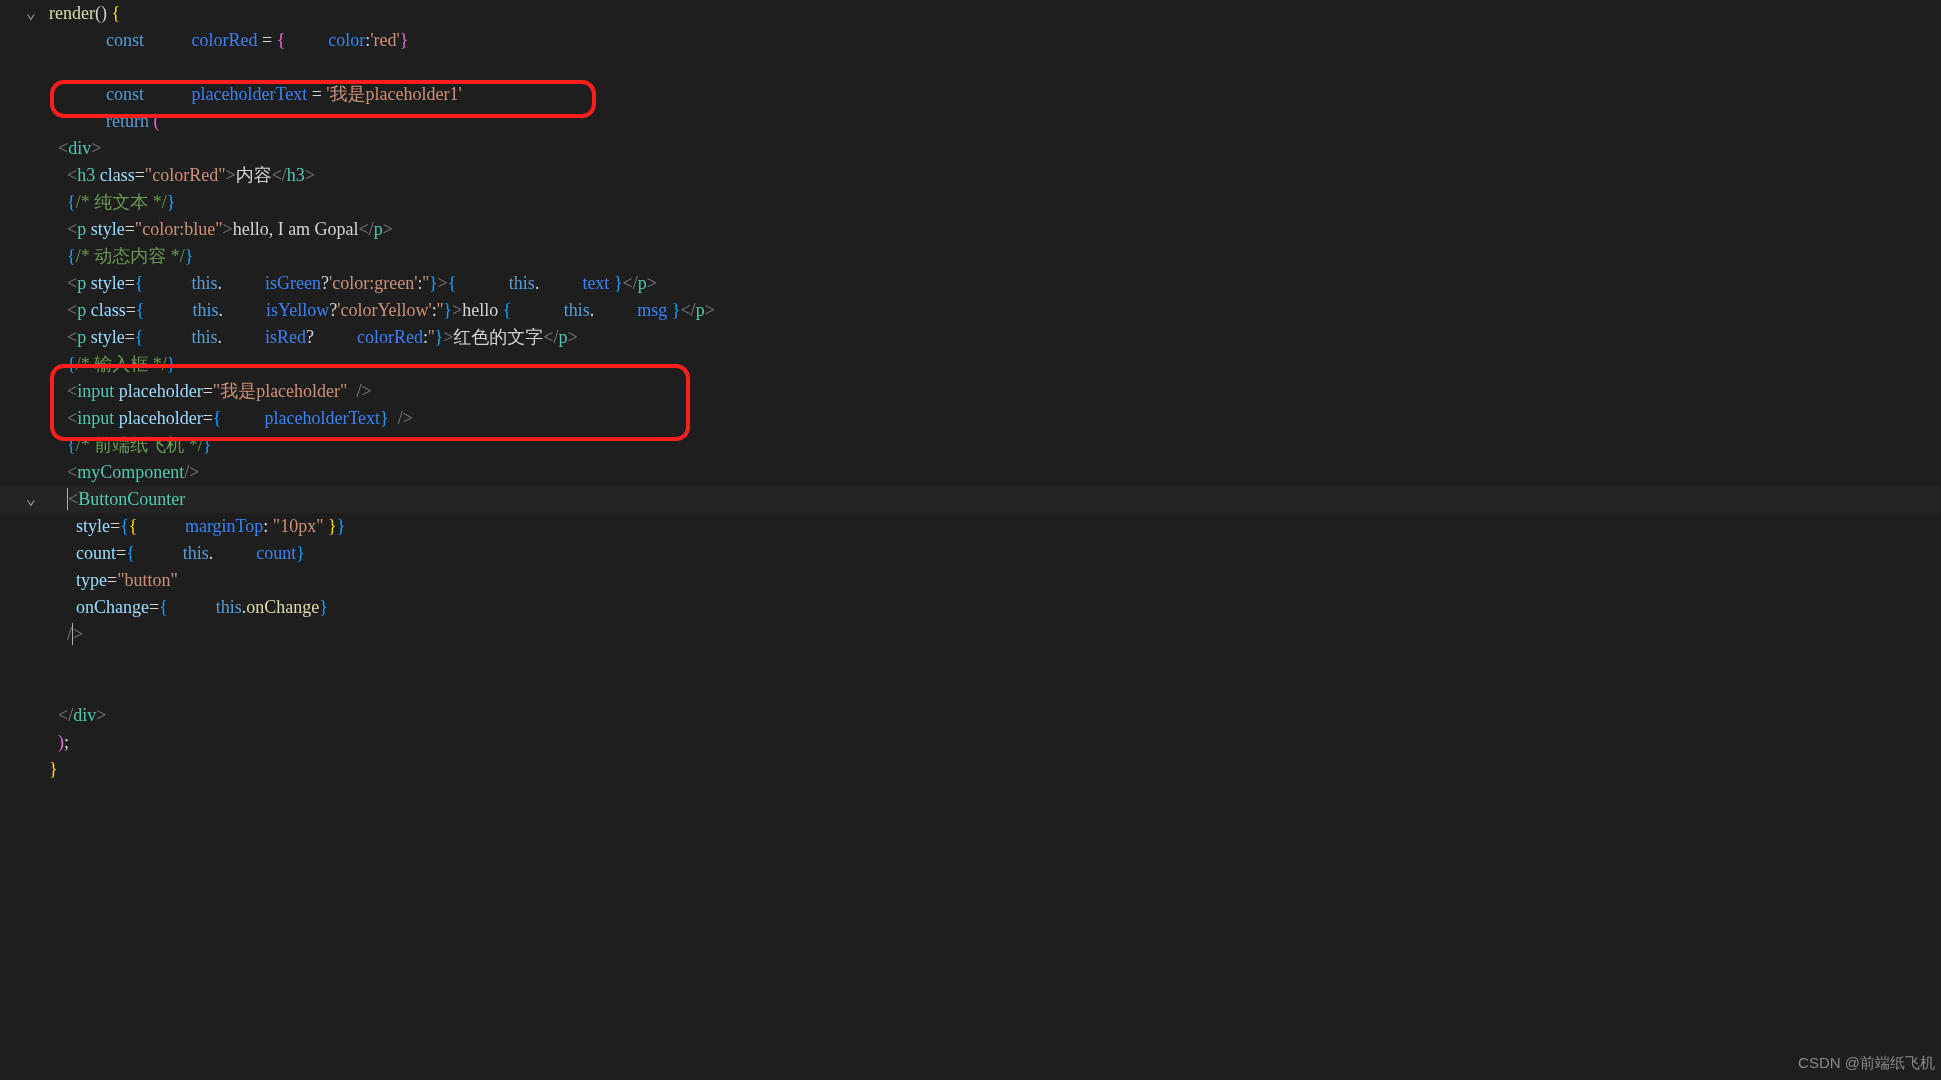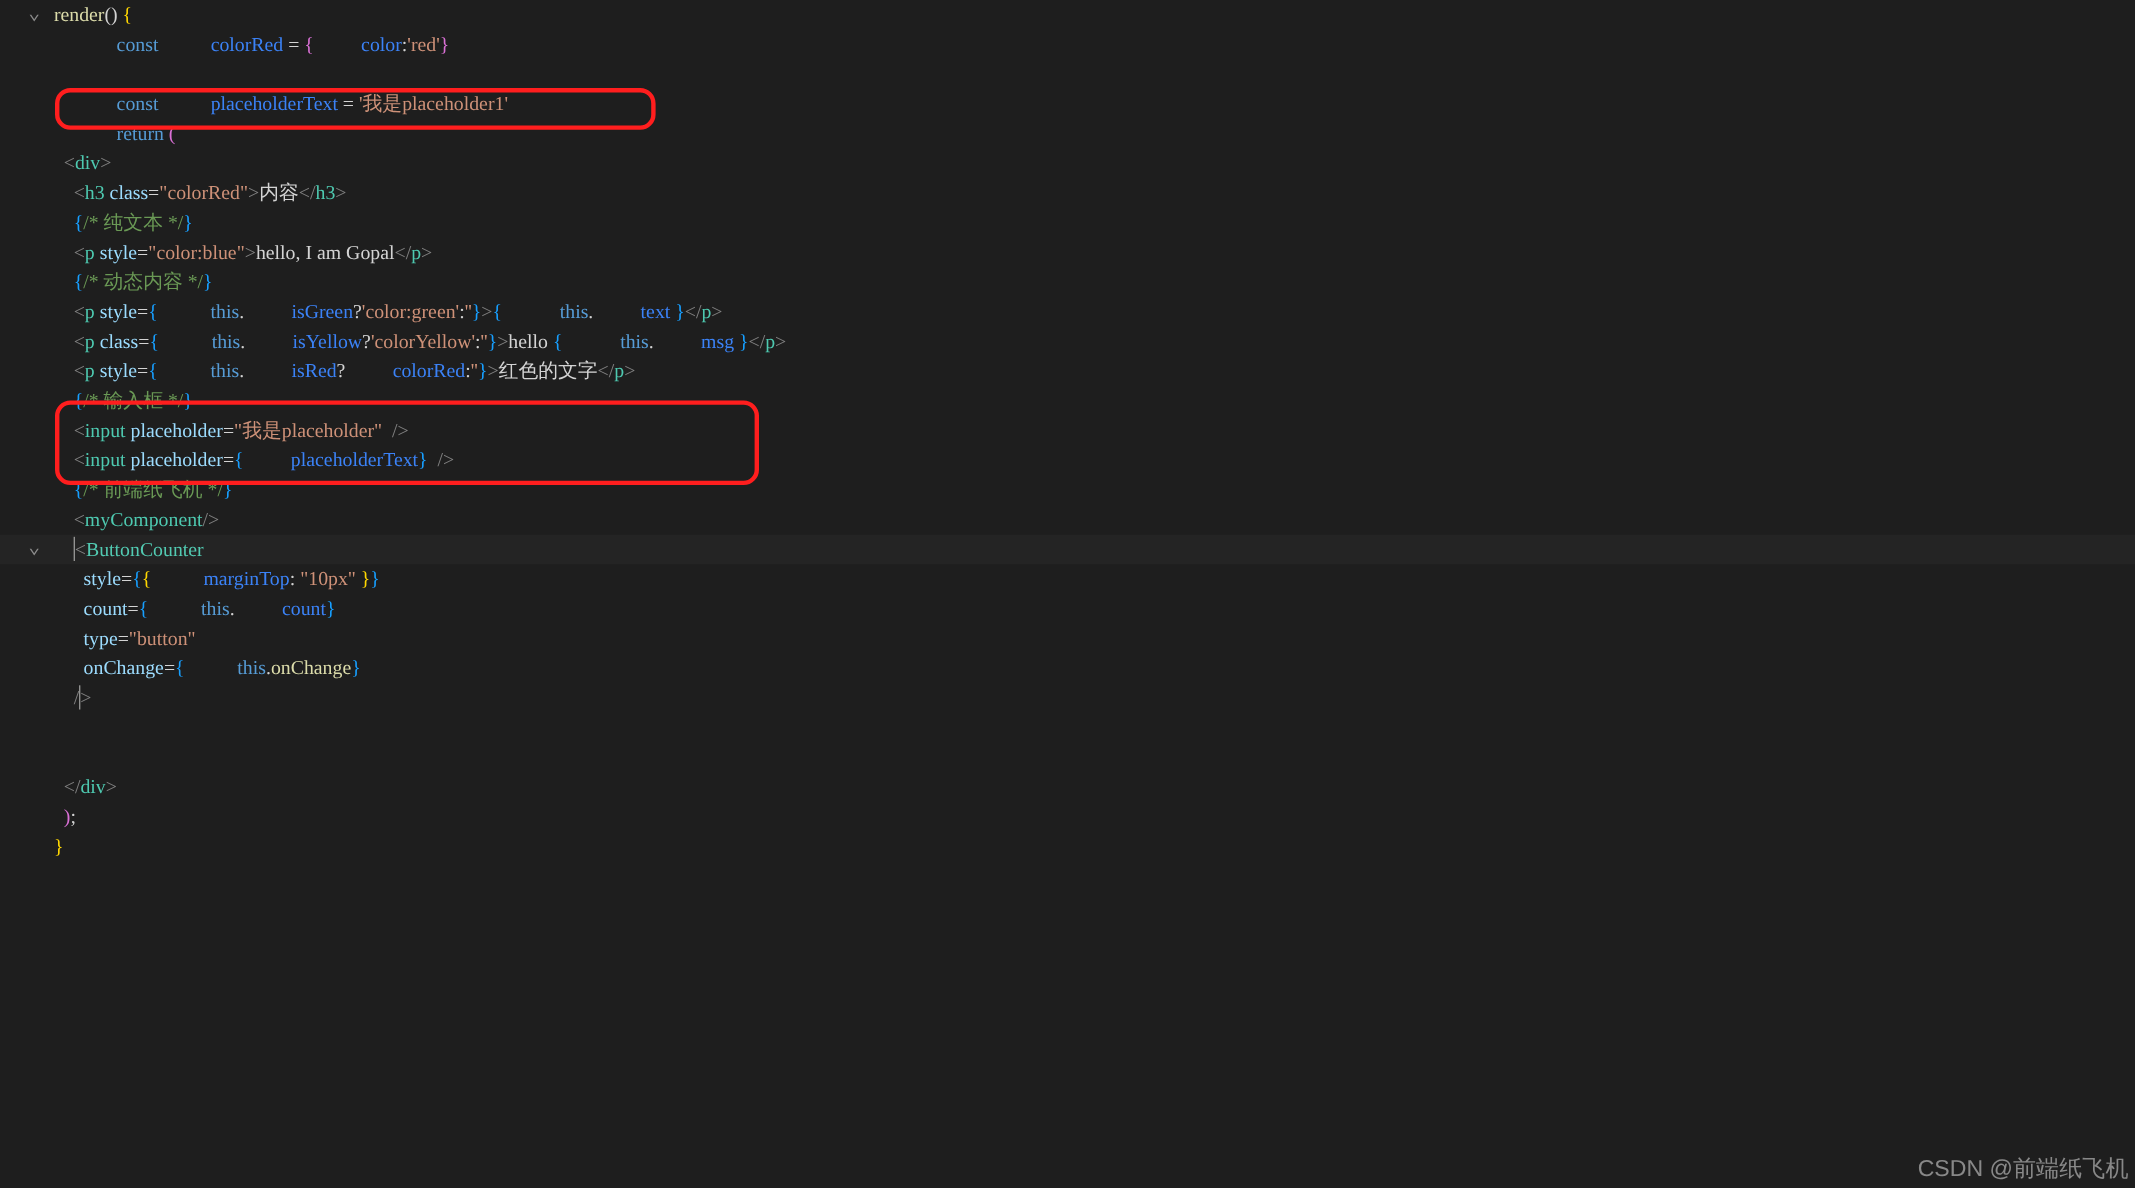--- a/index.html
+++ b/index.html
@@ -76,21 +76,21 @@
   .box1 { left: 50px; top: 80px;  width: 546px; height: 38px; }
   .box2 { left: 50px; top: 364px; width: 640px; height: 77px; }
 
   .watermark {
     position: absolute;
     right: 6px;
     bottom: 4px;
     color: #cfcfcf;
     opacity: 0.6;
     font-family: -apple-system, Arial, sans-serif;
-    font-size: 21px;
+    font-size: 15px;
   }
 </style>
 </head>
 <body>
 
 <div class="editor" id="editor">
     <div class="row"><span class="fold">⌄</span><span class="code"><span class="ind">  </span><span class="fn">render</span><span class="pun">() </span><span class="br">{</span></span></div>
     <div class="row"><span class="fold"></span><span class="code"><span class="ind">    </span><span class="kw">const</span><span class="pun"> </span><span class="var">colorRed</span><span class="pun"> = </span><span class="br-p">{</span><span class="var">color</span><span class="pun">:</span><span class="str">'red'</span><span class="br-p">}</span></span></div>
     <div class="row"><span class="fold"></span><span class="code"><span class="pun"> </span></span></div>
     <div class="row"><span class="fold"></span><span class="code"><span class="ind">    </span><span class="kw">const</span><span class="pun"> </span><span class="var">placeholderText</span><span class="pun"> = </span><span class="str">'我是placeholder1'</span></span></div>

